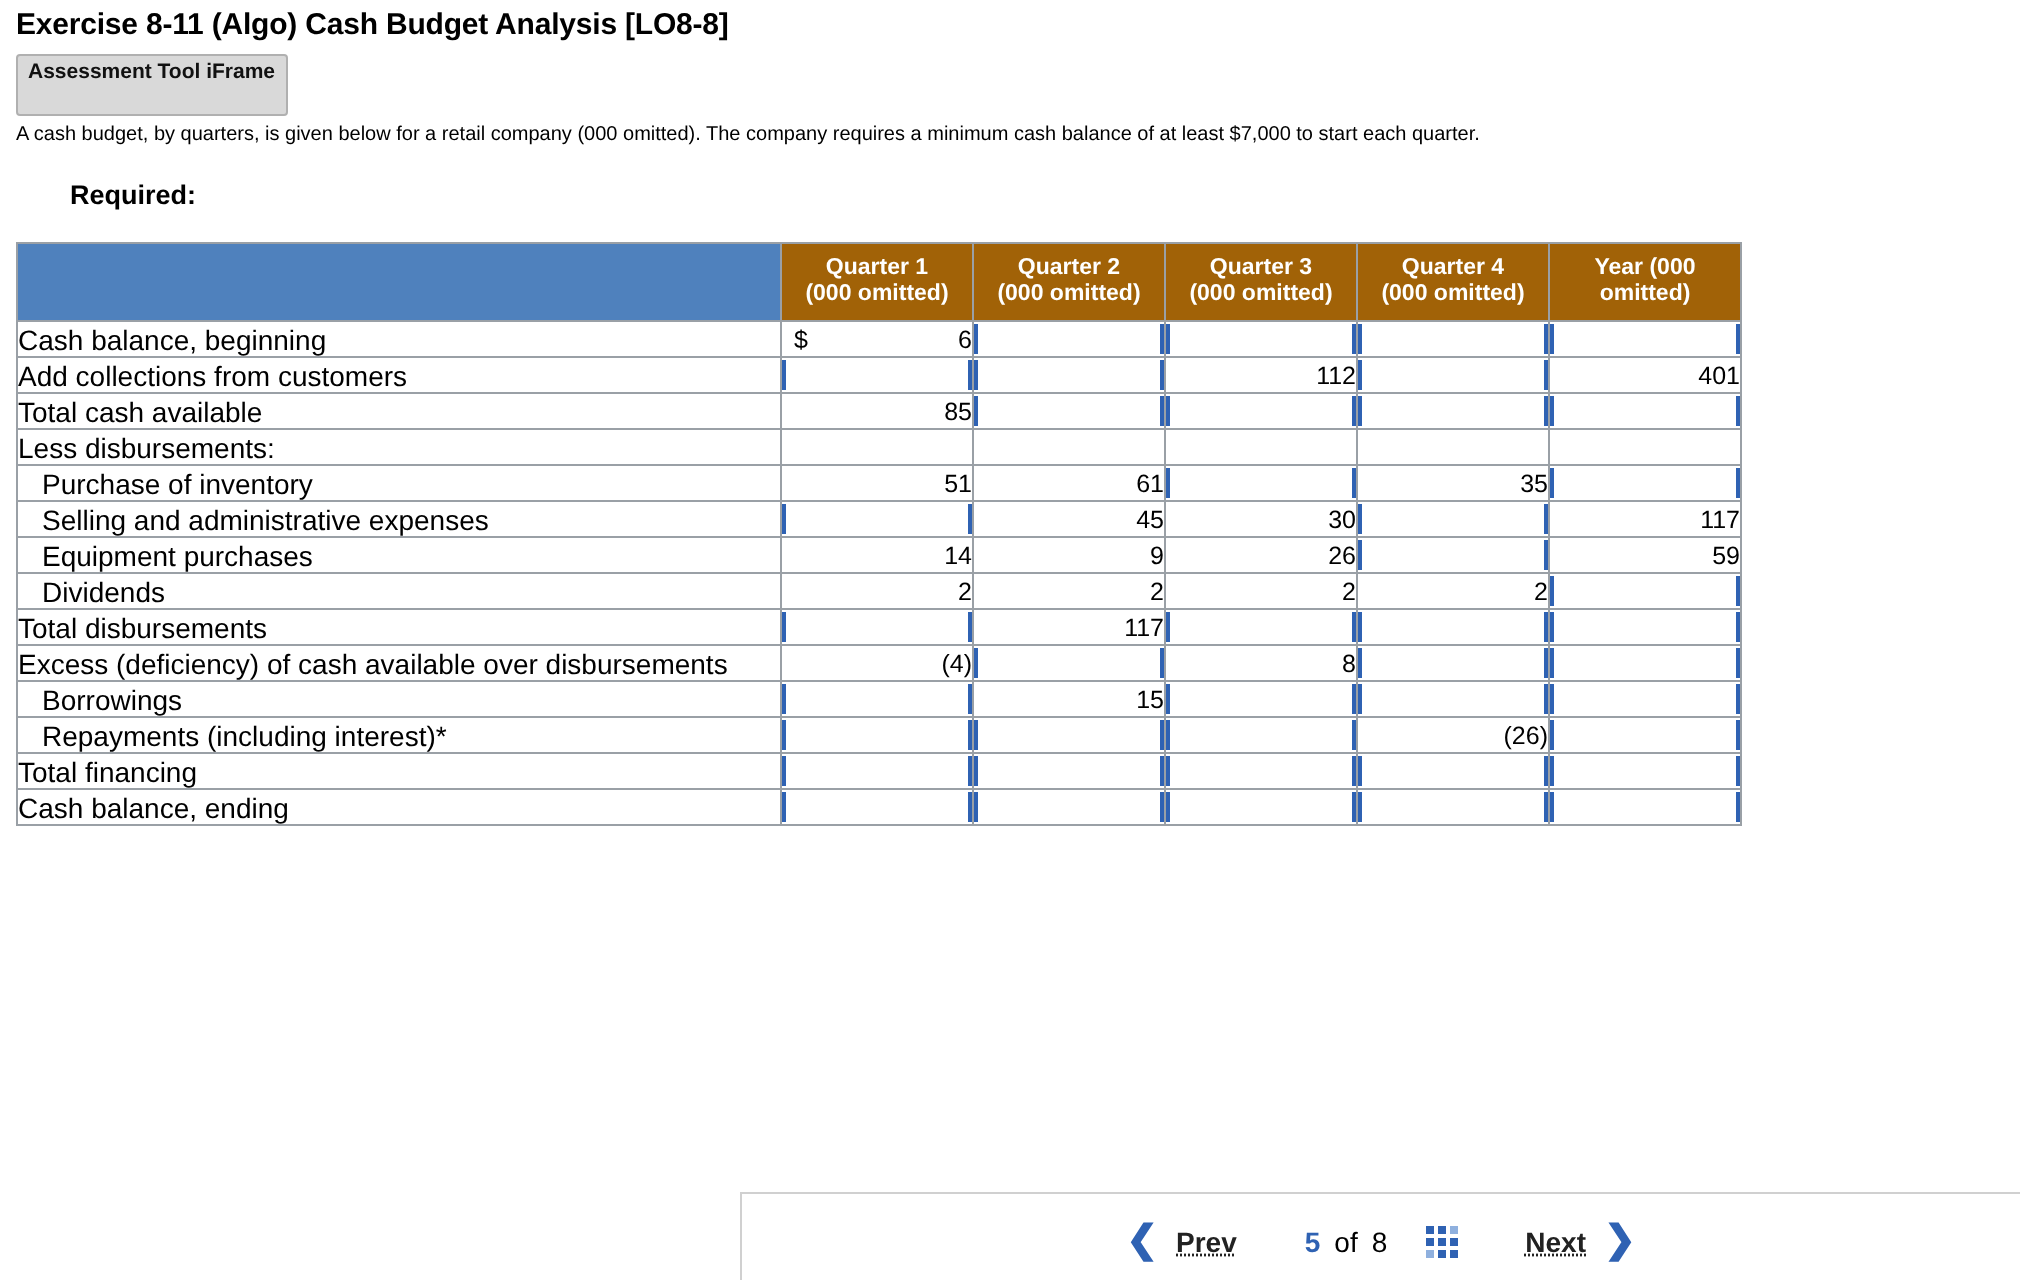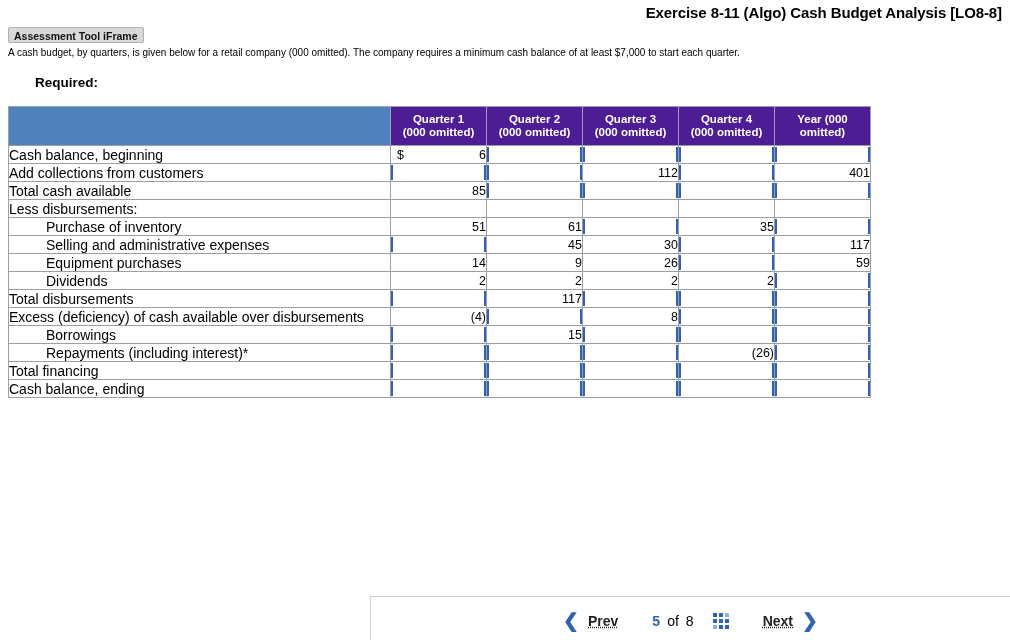--- a/index.html
+++ b/index.html
@@ -12,29 +12,28 @@
     overflow:hidden;
     position:relative;
   }
   .page{padding:0 8px;position:relative;height:640px;box-sizing:border-box;}
 
   .ex-title{
     font-size:15px;
     font-weight:bold;
     margin:4px 0 6px 0;
     letter-spacing:-0.1px;
-    text-align:right;
   }
   .iframe-badge{
     display:inline-block;
     background:#d9d9d9;
     border:1px solid #b0b0b0;
     font-size:10.5px;
     font-weight:bold;
-    padding:2px 5px 0 5px;
+    padding:2px 5px 15px 5px;
     border-radius:2px;
     color:#111;
     margin-bottom:1px;
   }
   .body-text{
     font-size:10px;
     line-height:17px;
     margin:0;
   }
   .req-label{
@@ -55,21 +54,21 @@
     margin-top:16px;
     width:861px;
     table-layout:fixed;
   }
   table.budget th, table.budget td{
     border:1px solid #9aa0a6;
     padding:0;
     vertical-align:middle;
   }
   thead th{
-    background:#4c1d95;
+    background:#a16207;
     color:#ffffff;
     font-weight:bold;
     font-size:11.5px;
     line-height:13px;
     text-align:center;
     height:38px;
     padding:2px 3px;
   }
   th.head-label{
     background:#4f81bd;
@@ -78,21 +77,21 @@
   col.c-label{width:382px;}
   col.c-q{width:96px;}
   col.c-y{width:96px;}
 
   td.lbl{
     font-size:14px;
     padding:4px 0 4px 6px;
     height:17px;
     white-space:nowrap;
   }
-  td.lbl.ind{padding-left:37px;}
+  td.lbl.ind{padding-left:12px;}
   td.num{
     text-align:right;
     font-size:12.5px;
     padding:4px 6px 4px 0;
     position:relative;
     height:17px;
   }
   td.num.dollar::before{
     content:"$";
     position:absolute;

